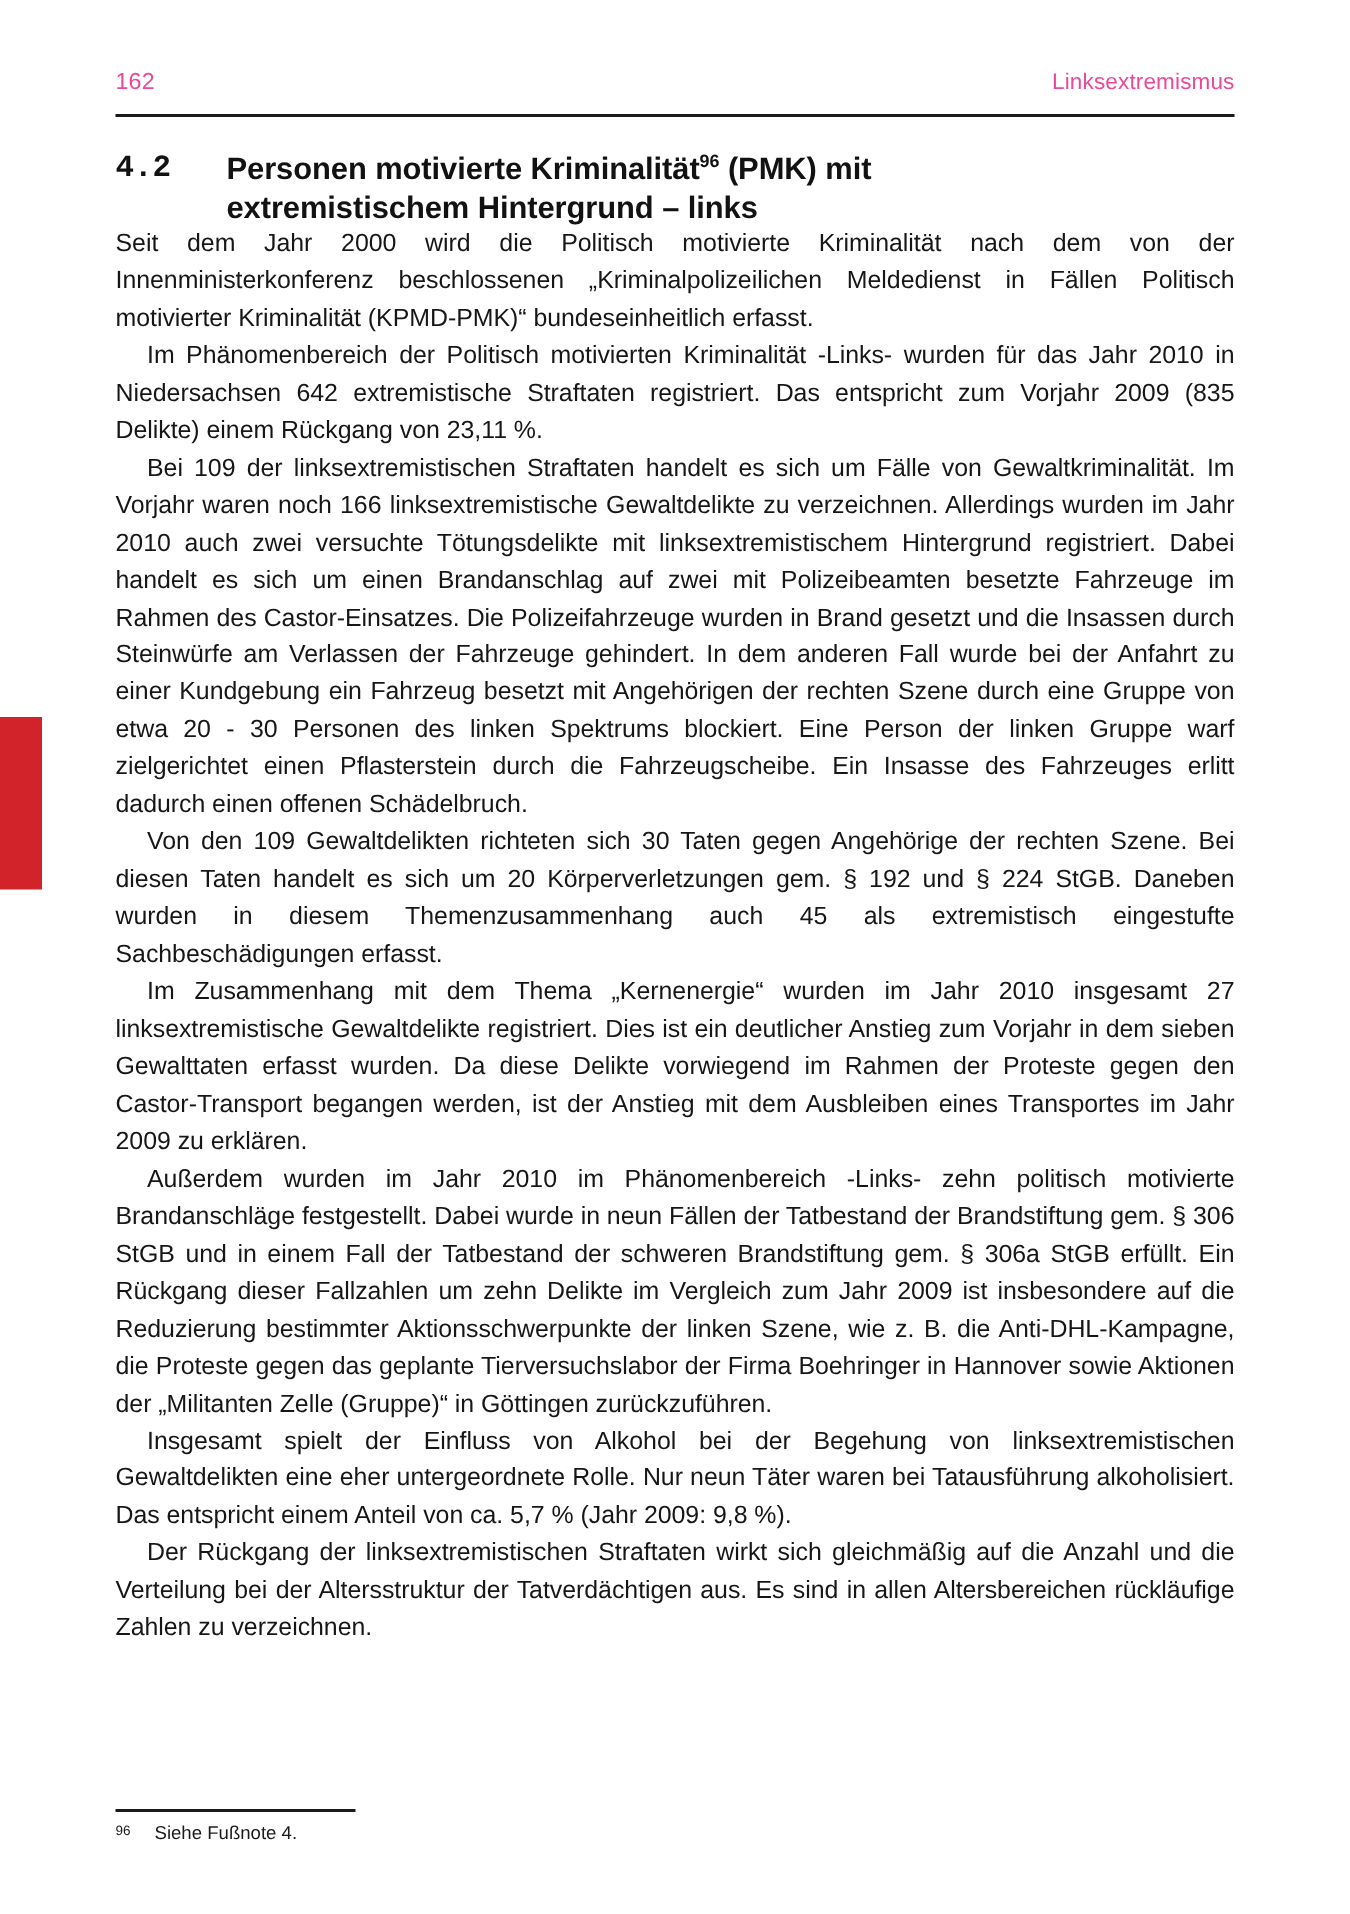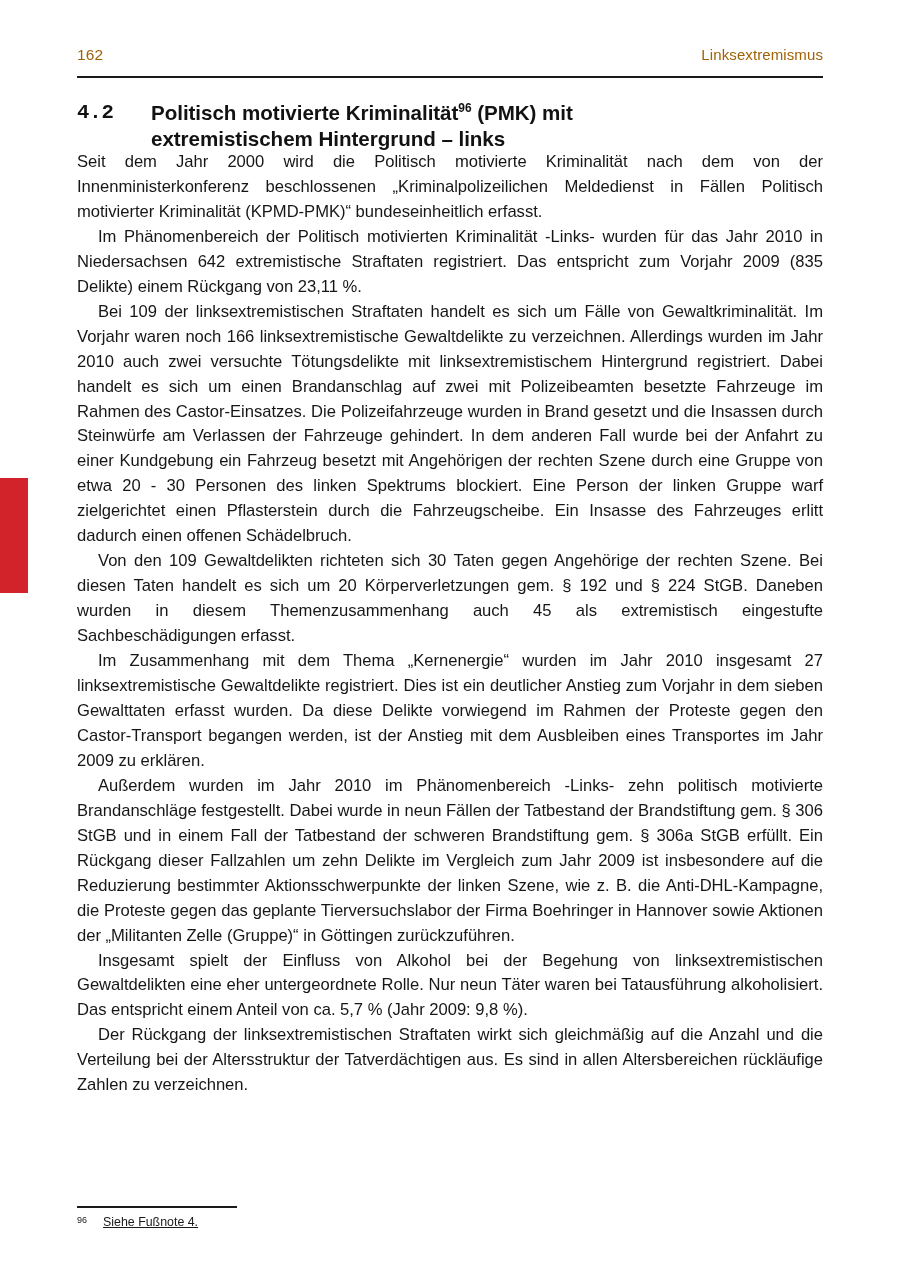--- a/index.html
+++ b/index.html
@@ -38,21 +38,21 @@
   
   .header {
     position: absolute;
     top: 46px;
     left: 0;
     width: 746px;
     display: flex;
     justify-content: space-between;
     align-items: baseline;
     font-size: 15px;
-    color: #a16207;
+    color: #ec4899;
     letter-spacing: 0.1px;
   }
   .header .folio { font-size: 15.5px; }
   .header .running-title { font-size: 15px; }
 
   .header-rule {
     position: absolute;
     top: 76px;
     left: 0;
     width: 746px;
@@ -133,39 +133,38 @@
   .footnote .fn-marker {
     width: 26px;
     flex: 0 0 26px;
     font-size: 9px;
     vertical-align: super;
     position: relative;
     top: -2px;
   }
   .footnote .fn-text {
     flex: 1 1 auto;
-    text-decoration: underline;
   }
 </style>
 </head>
 <body>
 
 <div class="side-tab" style="background: rgb(210, 35, 42);"></div>
 
 <div class="page">
 
   <div class="header">
     <span class="folio">162</span>
     <span class="running-title">Linksextremismus</span>
   </div>
   <div class="header-rule"></div>
 
   <h1 class="section-heading">
     <span class="num">4.2</span>
-    <span class="title"><span>Politisch motivierte Kriminalität</span><sup>96</sup><span> (PMK) mit</span><br><span>extremistischem Hintergrund – links</span></span>
+    <span class="title"><span>Personen motivierte Kriminalität</span><sup>96</sup><span> (PMK) mit</span><br><span>extremistischem Hintergrund – links</span></span>
   </h1>
 
   <div class="body-text">
     <p class="no-indent">Seit dem Jahr 2000 wird die Politisch motivierte Kriminalität nach dem von der Innenministerkonferenz beschlossenen „Kriminalpolizeilichen Meldedienst in Fällen Politisch motivierter Kriminalität (KPMD-PMK)“ bundeseinheitlich erfasst.</p>
     <p>Im Phänomenbereich der Politisch motivierten Kriminalität -Links- wurden für das Jahr 2010 in Niedersachsen 642 extremistische Straftaten registriert. Das entspricht zum Vorjahr 2009 (835 Delikte) einem Rückgang von 23,11 %.</p>
     <p>Bei 109 der linksextremistischen Straftaten handelt es sich um Fälle von Gewaltkriminalität. Im Vorjahr waren noch 166 linksextremistische Gewaltdelikte zu verzeichnen. Allerdings wurden im Jahr 2010 auch zwei versuchte Tötungsdelikte mit linksextremistischem Hintergrund registriert. Dabei handelt es sich um einen Brandanschlag auf zwei mit Polizeibeamten besetzte Fahrzeuge im Rahmen des Castor-Einsatzes. Die Polizeifahrzeuge wurden in Brand gesetzt und die Insassen durch Steinwürfe am Verlassen der Fahrzeuge gehindert. In dem anderen Fall wurde bei der Anfahrt zu einer Kundgebung ein Fahrzeug besetzt mit Angehörigen der rechten Szene durch eine Gruppe von etwa 20 - 30 Personen des linken Spektrums blockiert. Eine Person der linken Gruppe warf zielgerichtet einen Pflasterstein durch die Fahrzeugscheibe. Ein Insasse des Fahrzeuges erlitt dadurch einen offenen Schädelbruch.</p>
     <p>Von den 109 Gewaltdelikten richteten sich 30 Taten gegen Angehörige der rechten Szene. Bei diesen Taten handelt es sich um 20 Körperverletzungen gem. § 192 und § 224 StGB. Daneben wurden in diesem Themenzusammenhang auch 45 als extremistisch eingestufte Sachbeschädigungen erfasst.</p>
     <p>Im Zusammenhang mit dem Thema „Kernenergie“ wurden im Jahr 2010 insgesamt 27 linksextremistische Gewaltdelikte registriert. Dies ist ein deutlicher Anstieg zum Vorjahr in dem sieben Gewalttaten erfasst wurden. Da diese Delikte vorwiegend im Rahmen der Proteste gegen den Castor-Transport begangen werden, ist der Anstieg mit dem Ausbleiben eines Transportes im Jahr 2009 zu erklären.</p>
     <p>Außerdem wurden im Jahr 2010 im Phänomenbereich -Links- zehn politisch motivierte Brandanschläge festgestellt. Dabei wurde in neun Fällen der Tatbestand der Brandstiftung gem. § 306 StGB und in einem Fall der Tatbestand der schweren Brandstiftung gem. § 306a StGB erfüllt. Ein Rückgang dieser Fallzahlen um zehn Delikte im Vergleich zum Jahr 2009 ist insbesondere auf die Reduzierung bestimmter Aktionsschwerpunkte der linken Szene, wie z. B. die Anti-DHL-Kampagne, die Proteste gegen das geplante Tierversuchslabor der Firma Boehringer in Hannover sowie Aktionen der „Militanten Zelle (Gruppe)“ in Göttingen zurückzuführen.</p>
     <p>Insgesamt spielt der Einfluss von Alkohol bei der Begehung von linksextremistischen Gewaltdelikten eine eher untergeordnete Rolle. Nur neun Täter waren bei Tatausführung alkoholisiert. Das entspricht einem Anteil von ca. 5,7 % (Jahr 2009: 9,8 %).</p>

